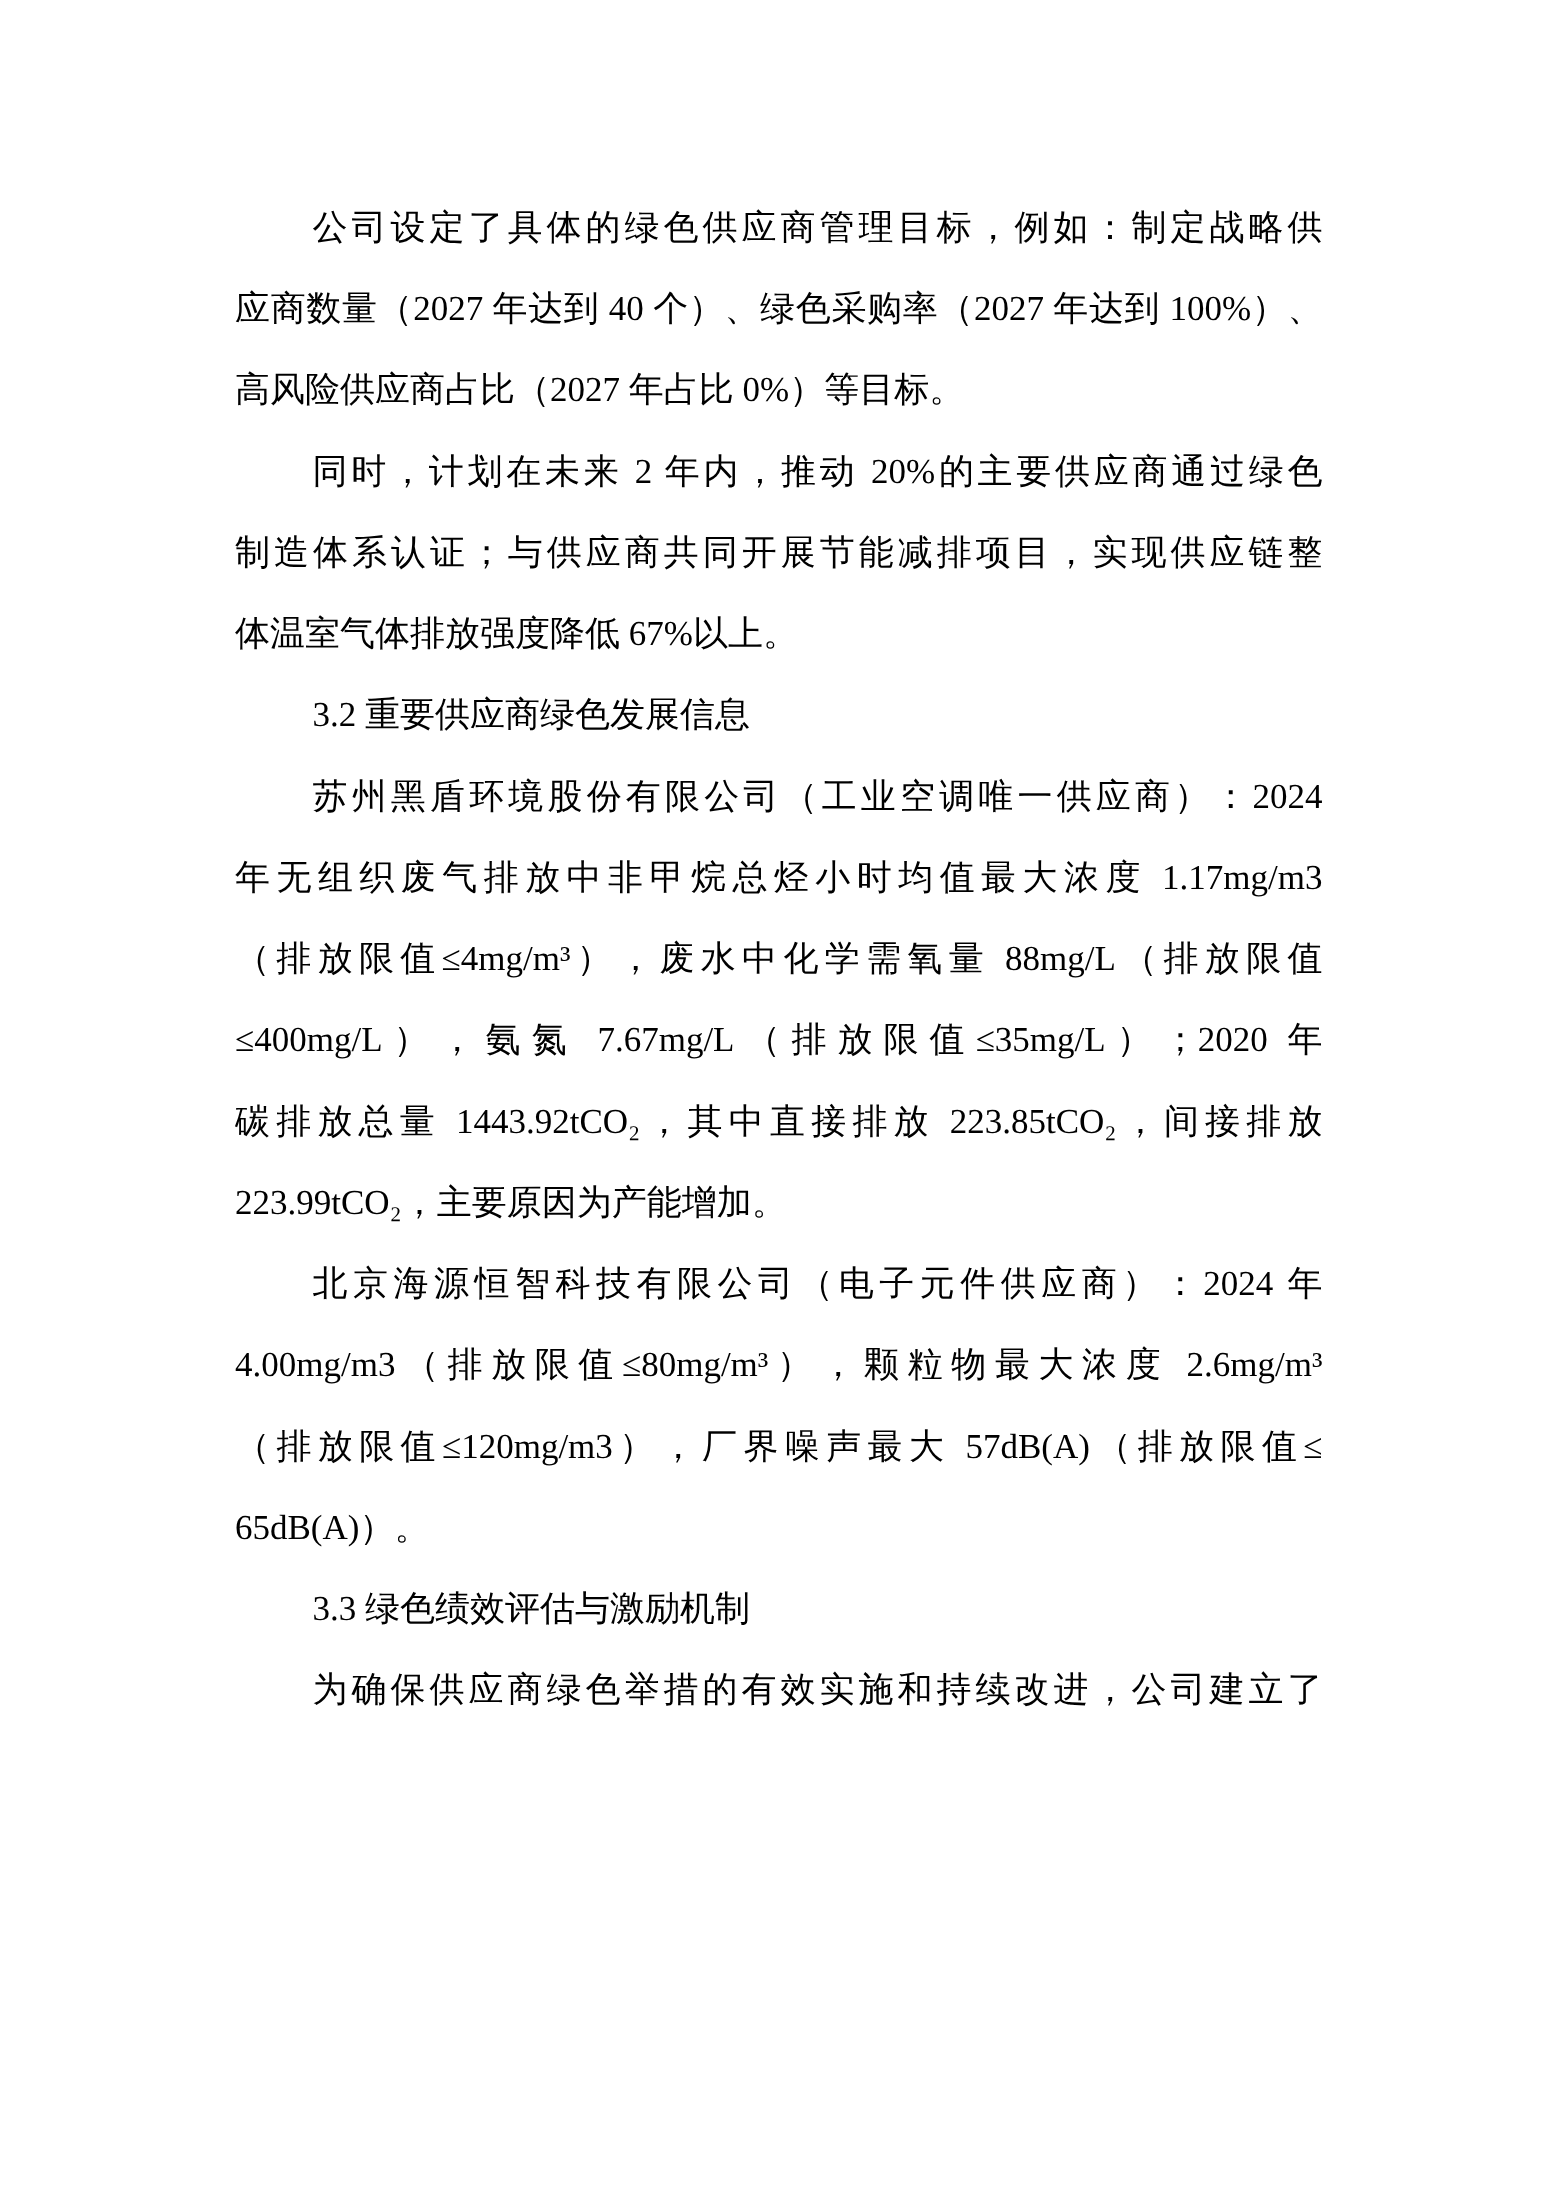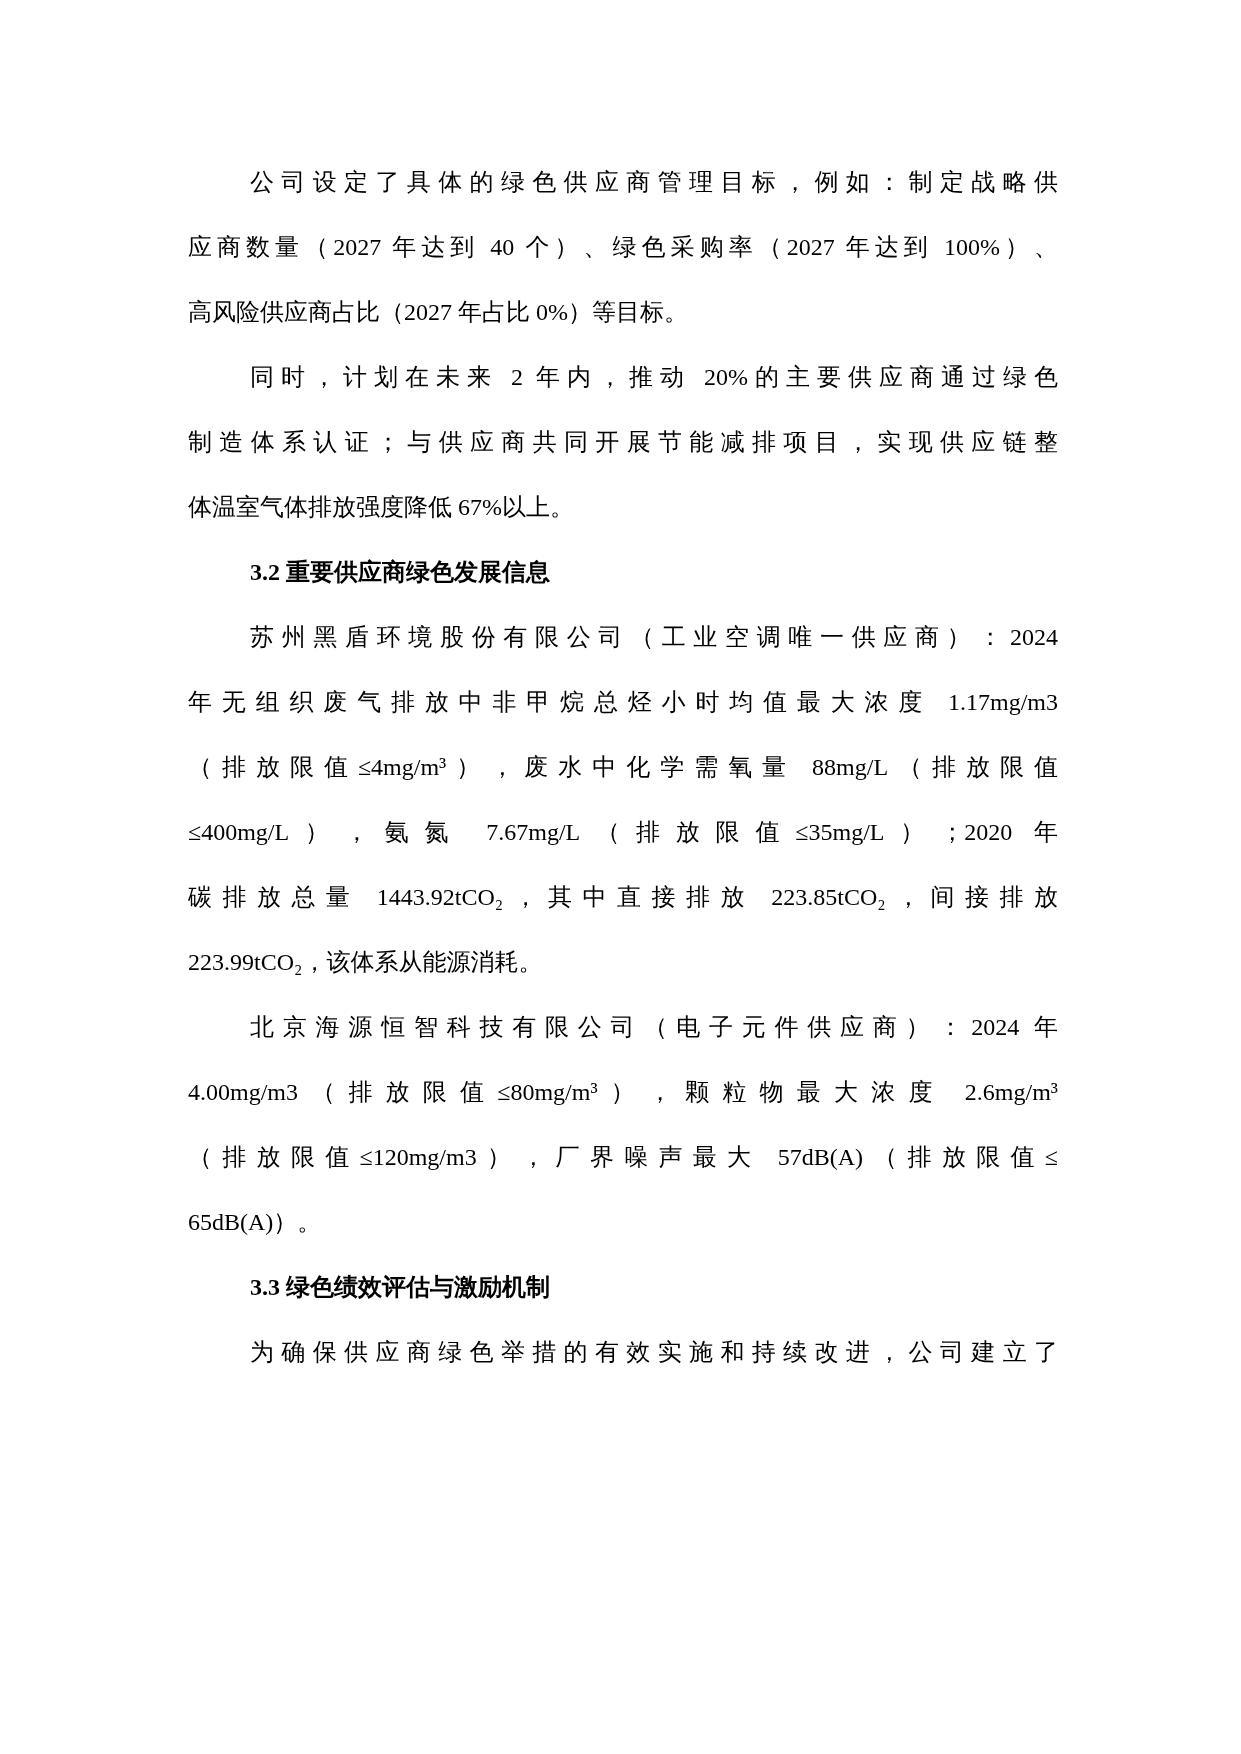--- a/index.html
+++ b/index.html
@@ -20,40 +20,40 @@
     width: 1241px;
     height: 1754px;
     background: #ffffff;
   }
   .doc {
     position: absolute;
     left: 188px;
     top: 150px;
     width: 870px;
     color: #000000;
-    font-size: 24px;
+    font-size: 28px;
     line-height: 65px;
   }
   .para { margin: 0; padding: 0; }
   .ln {
     height: 65px;
     text-align: justify;
     text-align-last: justify;
     text-justify: inter-character;
     overflow: hidden;
     white-space: normal;
   }
   .ln.last {
     text-align-last: left;
   }
   .ln.indent {
     text-indent: 62px;
   }
   .ln.heading {
-    font-weight: bold;
+    font-weight: normal;
     text-align: left;
     text-align-last: left;
     text-indent: 62px;
   }
 </style>
 </head>
 <body>
 
 <div class="page">
   <div class="doc">
@@ -73,21 +73,21 @@
     <div class="para">
       <div class="ln heading">3.2 重要供应商绿色发展信息</div>
     </div>
 
     <div class="para">
       <div class="ln indent">苏州黑盾环境股份有限公司（工业空调唯一供应商）：2024</div>
       <div class="ln">年无组织废气排放中非甲烷总烃小时均值最大浓度 1.17mg/m3</div>
       <div class="ln">（排放限值≤4mg/m³），废水中化学需氧量 88mg/L（排放限值</div>
       <div class="ln">≤400mg/L），氨氮 7.67mg/L（排放限值≤35mg/L）；2020 年</div>
       <div class="ln">碳排放总量 1443.92tCO₂，其中直接排放 223.85tCO₂，间接排放</div>
-      <div class="ln last">223.99tCO₂，该体系从能源消耗。</div>
+      <div class="ln last">223.99tCO₂，主要原因为产能增加。</div>
     </div>
 
     <div class="para">
       <div class="ln indent">北京海源恒智科技有限公司（电子元件供应商）：2024 年</div>
       <div class="ln">4.00mg/m3（排放限值≤80mg/m³），颗粒物最大浓度 2.6mg/m³</div>
       <div class="ln">（排放限值≤120mg/m3），厂界噪声最大 57dB(A)（排放限值≤</div>
       <div class="ln last">65dB(A)）。</div>
     </div>
 
     <div class="para">

